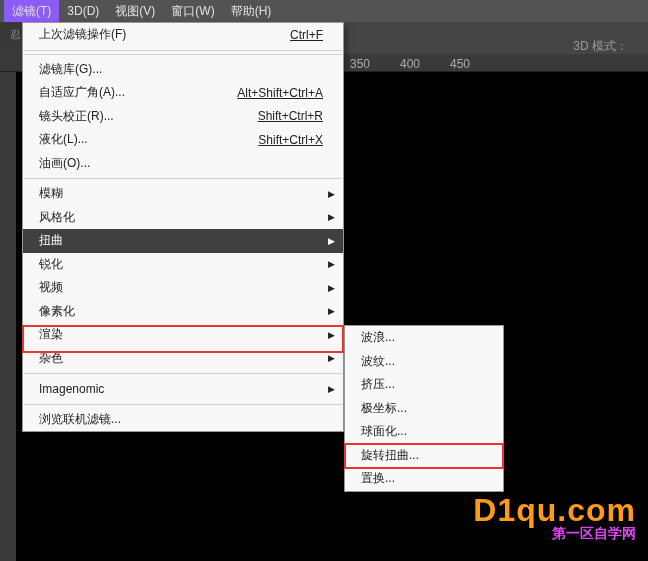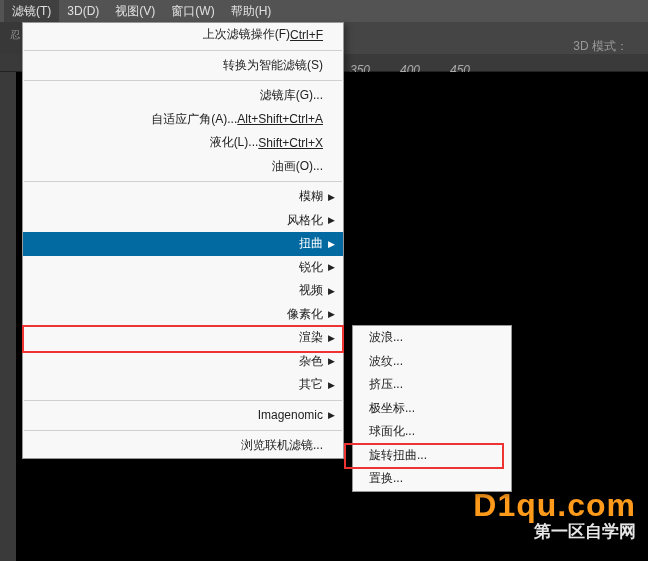--- a/index.html
+++ b/index.html
@@ -1,39 +1,39 @@
 <!DOCTYPE html>
 <html><head>
 <meta charset="utf-8">
 <style>
 *{margin:0;padding:0;box-sizing:border-box;font-family:"Microsoft YaHei",sans-serif;font-size:12px;}
 body{background:#1a1a1a;width:648px;height:561px;overflow:hidden;position:relative;}
 .menubar{background:#535353;height:22px;display:flex;align-items:center;padding-left:4px;color:#e0e0e0;}
 .menubar-item{padding:3px 8px;cursor:default;}
-.menubar-item.active{background:#404040;}
+.menubar-item.active{background:#8b5cf6;}
 .toolbar{background:#454545;height:32px;color:#ccc;position:relative;}
 .ruler-h{background:#3a3a3a;height:18px;position:relative;color:#aaa;font-size:9px;border-bottom:1px solid #222;}
-.ruler-tick{position:absolute;top:9px;font-style:italic;}
+.ruler-tick{position:absolute;top:3px;}
 .canvas-area{background:#000;position:absolute;left:16px;top:72px;right:0;bottom:0;}
 .ruler-v{background:#3a3a3a;width:16px;position:absolute;left:0;top:72px;bottom:0;}
 .menu{position:absolute;background:#f8f8f8;border:1px solid #979797;box-shadow:3px 3px 6px rgba(0,0,0,.35);z-index:10;}
-.menu1{left:22px;top:22px;width:322px;text-align:right;}
-.menu2{left:352px;top:325px;width:160px;}
+.menu1{left:22px;top:22px;width:322px;}
+.menu2{left:344px;top:325px;width:160px;}
 .menu-item{display:flex;align-items:center;height:23.5px;padding:0 20px 0 16px;color:#222;cursor:default;position:relative;}
-.menu-item.highlighted{background:#0369a1;color:#fff;}
+.menu-item.highlighted{background:#404040;color:#fff;}
 .menu-item .label{flex:1;}
 .menu-item .shortcut{color:#222;font-size:12px;text-decoration:underline;}
 .menu-item.has-sub::after{content:"▶";font-size:9px;position:absolute;right:8px;}
 .menu-sep{height:1px;background:#d0d0d0;margin:3px 1px;}
 .red-box{position:absolute;border:2px solid #e33;pointer-events:none;z-index:20;}
 .red1{left:22px;top:325px;width:322px;height:28px;}
 .red2{left:344px;top:443px;width:160px;height:26px;}
 .watermark{position:absolute;right:12px;bottom:18px;color:#ff9a1a;font-weight:bold;font-family:Arial;z-index:5;}
 .watermark .big{font-size:32px;letter-spacing:1px;}
-.watermark .small{font-size:17px;color:#e5e5e5;display:block;text-align:right;margin-top:-4px;}
+.watermark .small{font-size:14px;color:#d946ef;display:block;text-align:right;margin-top:-4px;}
 .toolbar-right{position:absolute;right:20px;top:16px;color:#999;display:flex;gap:16px;align-items:center;flex-direction:column;}
 .toolbar-right svg{width:16px;height:16px;}
 .left-edge{position:absolute;left:0;top:22px;width:22px;height:50px;background:#383838;color:#999;font-size:10px;writing-mode:vertical-rl;}
 </style>
 </head>
 <body>
 
 <div class="menubar">
   <div class="menubar-item active">滤镜(T)</div>
   <div class="menubar-item">3D(D)</div>
@@ -79,30 +79,31 @@
 
 <div class="ruler-v"></div>
 <div class="canvas-area"></div>
 
 <div class="menu menu1" id="menu1">
     <div class="menu-item">
       <span class="label">上次滤镜操作(F)</span>
       <span class="shortcut">Ctrl+F</span>
     </div>
     <div class="menu-sep"></div>
-    <div class="menu-item">
-      <span class="label">转换为智能滤镜(S)</span>
-    </div>
     <div class="menu-sep"></div>
     <div class="menu-item">
       <span class="label">滤镜库(G)...</span>
     </div>
     <div class="menu-item">
       <span class="label">自适应广角(A)...</span>
       <span class="shortcut">Alt+Shift+Ctrl+A</span>
+    </div>
+    <div class="menu-item">
+      <span class="label">镜头校正(R)...</span>
+      <span class="shortcut">Shift+Ctrl+R</span>
     </div>
     <div class="menu-item">
       <span class="label">液化(L)...</span>
       <span class="shortcut">Shift+Ctrl+X</span>
     </div>
     <div class="menu-item">
       <span class="label">油画(O)...</span>
     </div>
     <div class="menu-sep"></div>
     <div class="menu-item has-sub">
@@ -121,23 +122,20 @@
       <span class="label">视频</span>
     </div>
     <div class="menu-item has-sub">
       <span class="label">像素化</span>
     </div>
     <div class="menu-item has-sub">
       <span class="label">渲染</span>
     </div>
     <div class="menu-item has-sub">
       <span class="label">杂色</span>
-    </div>
-    <div class="menu-item has-sub">
-      <span class="label">其它</span>
     </div>
     <div class="menu-sep"></div>
     <div class="menu-item has-sub">
       <span class="label">Imagenomic</span>
     </div>
     <div class="menu-sep"></div>
     <div class="menu-item">
       <span class="label">浏览联机滤镜...</span>
     </div>
   </div>

